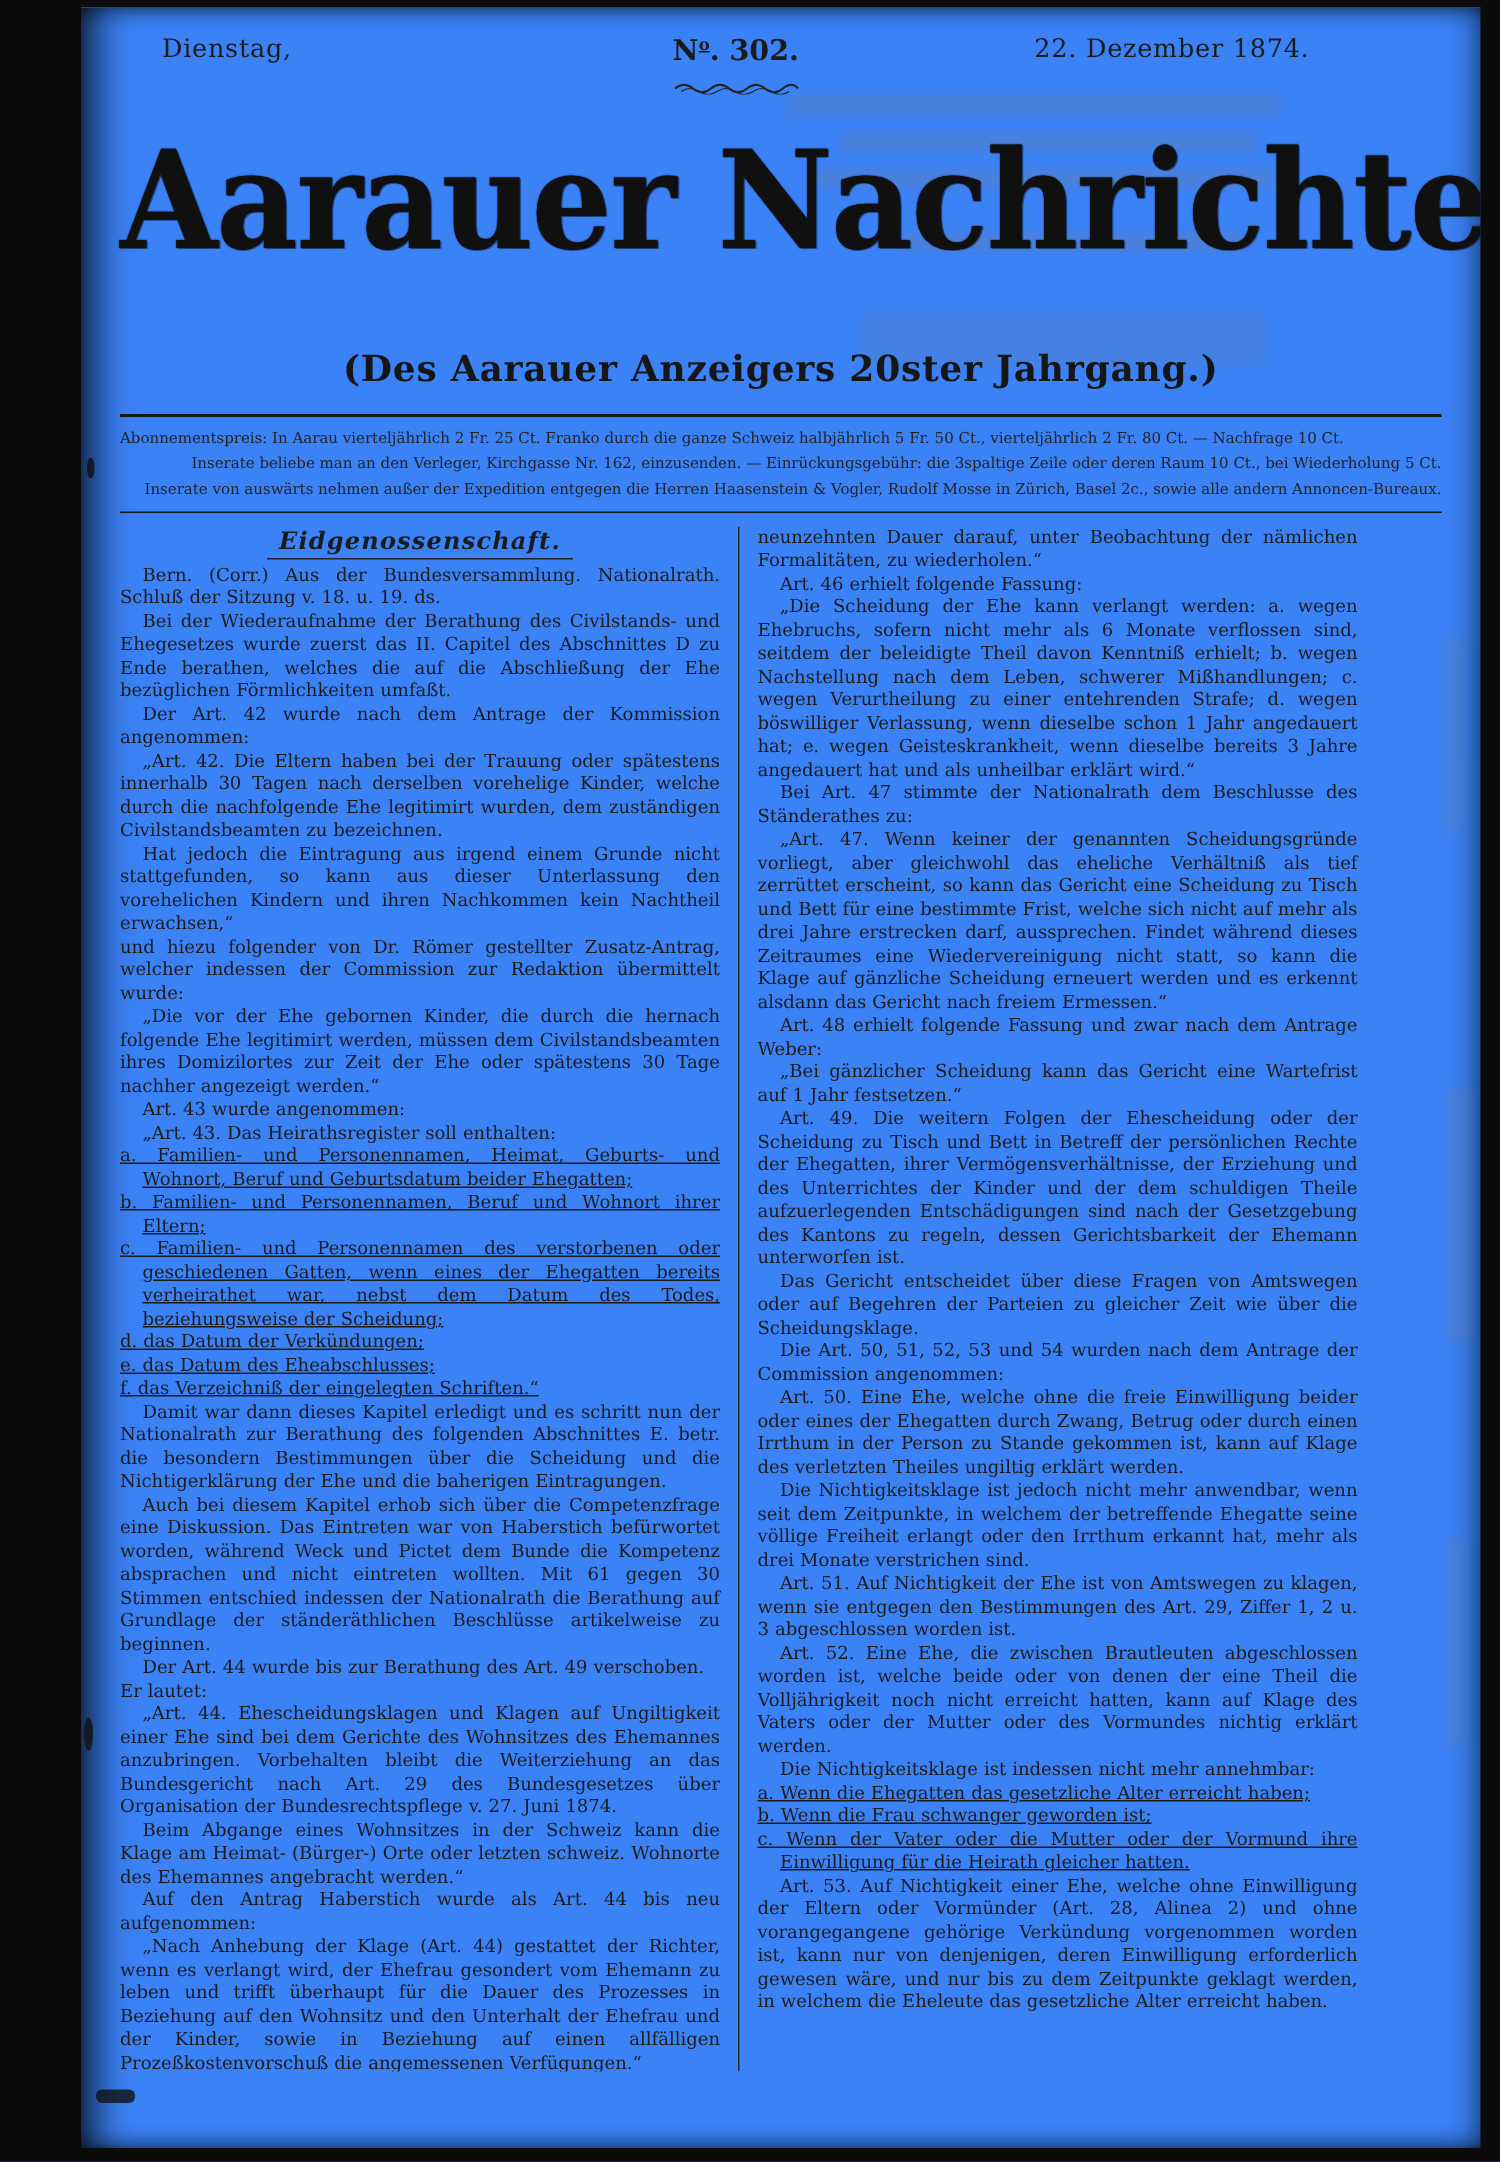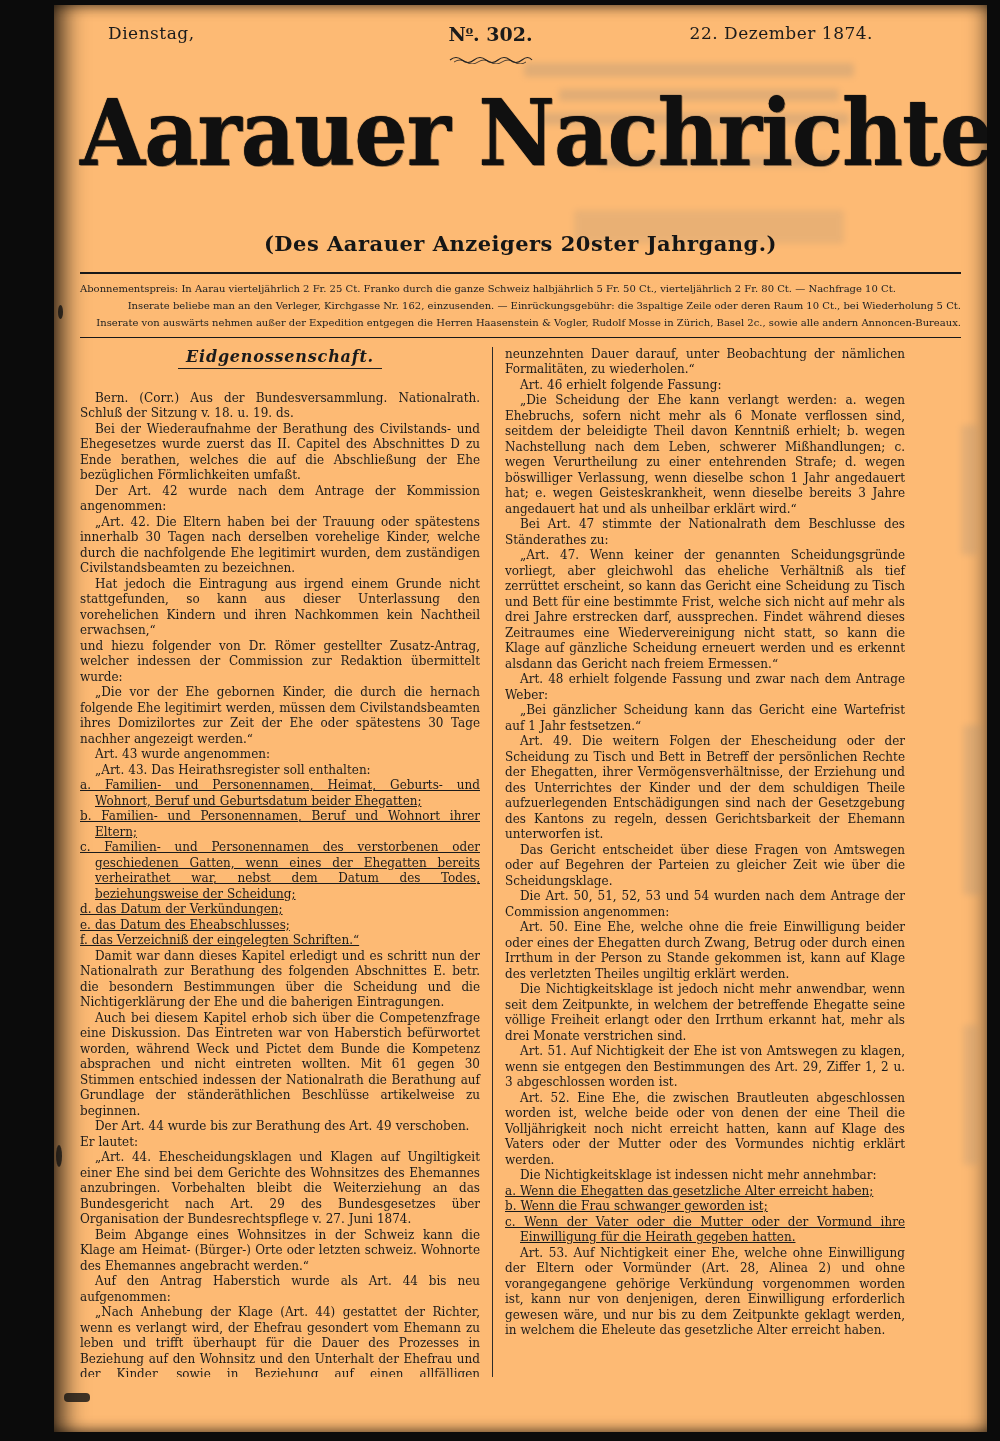--- a/index.html
+++ b/index.html
@@ -9,21 +9,21 @@
     height: 1441px;
     overflow: hidden;
     background: #0b0b0b;
     font-family: "DejaVu Serif", "Liberation Serif", serif;
   }
   
   .paper {
     position: absolute;
     left: 54px; top: 5px; right: 13px; bottom: 9px;
     background: linear-gradient(90deg, #c6c6c2 0%, #d9d9d5 6%, #e0e0dc 45%, #dddddg 70%, #d3d3cf 94%, #bdbdb9 100%);
-    background-color: #fdba74;
+    background-color: #3b82f6;
     box-shadow:
       inset 22px 0 26px -14px rgba(0,0,0,0.85),
       inset -14px 0 20px -12px rgba(0,0,0,0.55),
       inset 0 10px 14px -10px rgba(0,0,0,0.6),
       inset 0 -10px 14px -10px rgba(0,0,0,0.6);
     color: #1b1b1b;
     overflow: hidden;
   }
   .content {
     position: relative;
@@ -54,21 +54,21 @@
     white-space: nowrap;
     color: #101010;
     text-shadow: 0 0 1px #000, 1px 1px 0 rgba(0,0,0,0.35);
     transform: scaleY(1.08);
     transform-origin: top center;
   }
   .masthead-subtitle {
     margin-top: 52px;
     text-align: center;
     font-weight: bold;
-    font-size: 21px;
+    font-size: 24px;
     letter-spacing: 0.5px;
     color: #161616;
   }
   .rule {
     border: 0;
     border-top: 2px solid #181818;
     margin: 16px 0 0 0;
   }
   .rule.thin { border-top-width: 1px; margin-top: 6px; }
   
@@ -88,21 +88,21 @@
     max-height: 1030px;
     overflow: hidden;
   }
   .col { flex: 1; min-width: 0; }
   .col-divider {
     width: 1px;
     background: #2b2b2b;
     margin: 0 12px;
     align-self: stretch;
   }
-  .section-header-wrap { text-align: center; margin-bottom: 22px; }
+  .section-header-wrap { text-align: center; margin-bottom: 3px; }
   .section-header {
     display: inline-block;
     font-size: 16px;
     font-weight: bold;
     font-style: italic;
     letter-spacing: 0.8px;
     border-bottom: 1px solid #222;
     padding: 0 8px 2px 8px;
   }
   .para {
@@ -224,20 +224,20 @@
             <p class="para indent">Art. 49. Die weitern Folgen der Ehescheidung oder der Scheidung zu Tisch und Bett in Betreff der persönlichen Rechte der Ehegatten, ihrer Vermögensverhältnisse, der Erziehung und des Unterrichtes der Kinder und der dem schuldigen Theile aufzuerlegenden Entschädigungen sind nach der Gesetzgebung des Kantons zu regeln, dessen Gerichtsbarkeit der Ehemann unterworfen ist.</p>
             <p class="para indent">Das Gericht entscheidet über diese Fragen von Amtswegen oder auf Begehren der Parteien zu gleicher Zeit wie über die Scheidungsklage.</p>
             <p class="para indent">Die Art. 50, 51, 52, 53 und 54 wurden nach dem Antrage der Commission angenommen:</p>
             <p class="para indent">Art. 50. Eine Ehe, welche ohne die freie Einwilligung beider oder eines der Ehegatten durch Zwang, Betrug oder durch einen Irrthum in der Person zu Stande gekommen ist, kann auf Klage des verletzten Theiles ungiltig erklärt werden.</p>
             <p class="para indent">Die Nichtigkeitsklage ist jedoch nicht mehr anwendbar, wenn seit dem Zeitpunkte, in welchem der betreffende Ehegatte seine völlige Freiheit erlangt oder den Irrthum erkannt hat, mehr als drei Monate verstrichen sind.</p>
             <p class="para indent">Art. 51. Auf Nichtigkeit der Ehe ist von Amtswegen zu klagen, wenn sie entgegen den Bestimmungen des Art. 29, Ziffer 1, 2 u. 3 abgeschlossen worden ist.</p>
             <p class="para indent">Art. 52. Eine Ehe, die zwischen Brautleuten abgeschlossen worden ist, welche beide oder von denen der eine Theil die Volljährigkeit noch nicht erreicht hatten, kann auf Klage des Vaters oder der Mutter oder des Vormundes nichtig erklärt werden.</p>
             <p class="para indent">Die Nichtigkeitsklage ist indessen nicht mehr annehmbar:</p>
             <p class="para list">a. Wenn die Ehegatten das gesetzliche Alter erreicht haben;</p>
             <p class="para list">b. Wenn die Frau schwanger geworden ist;</p>
-            <p class="para list">c. Wenn der Vater oder die Mutter oder der Vormund ihre Einwilligung für die Heirath gegeben hatten.</p>
+            <p class="para list">c. Wenn der Vater oder die Mutter oder der Vormund ihre Einwilligung für die Heirath gleicher hatten.</p>
             <p class="para indent">Art. 53. Auf Nichtigkeit einer Ehe, welche ohne Einwilligung der Eltern oder Vormünder (Art. 28, Alinea 2) und ohne vorangegangene gehörige Verkündung vorgenommen worden ist, kann nur von denjenigen, deren Einwilligung erforderlich gewesen wäre, und nur bis zu dem Zeitpunkte geklagt werden, in welchem die Eheleute das gesetzliche Alter erreicht haben.</p>
           </div>
       </div>
     </div>
 
   </div>
 </div>
 
 </body></html>

